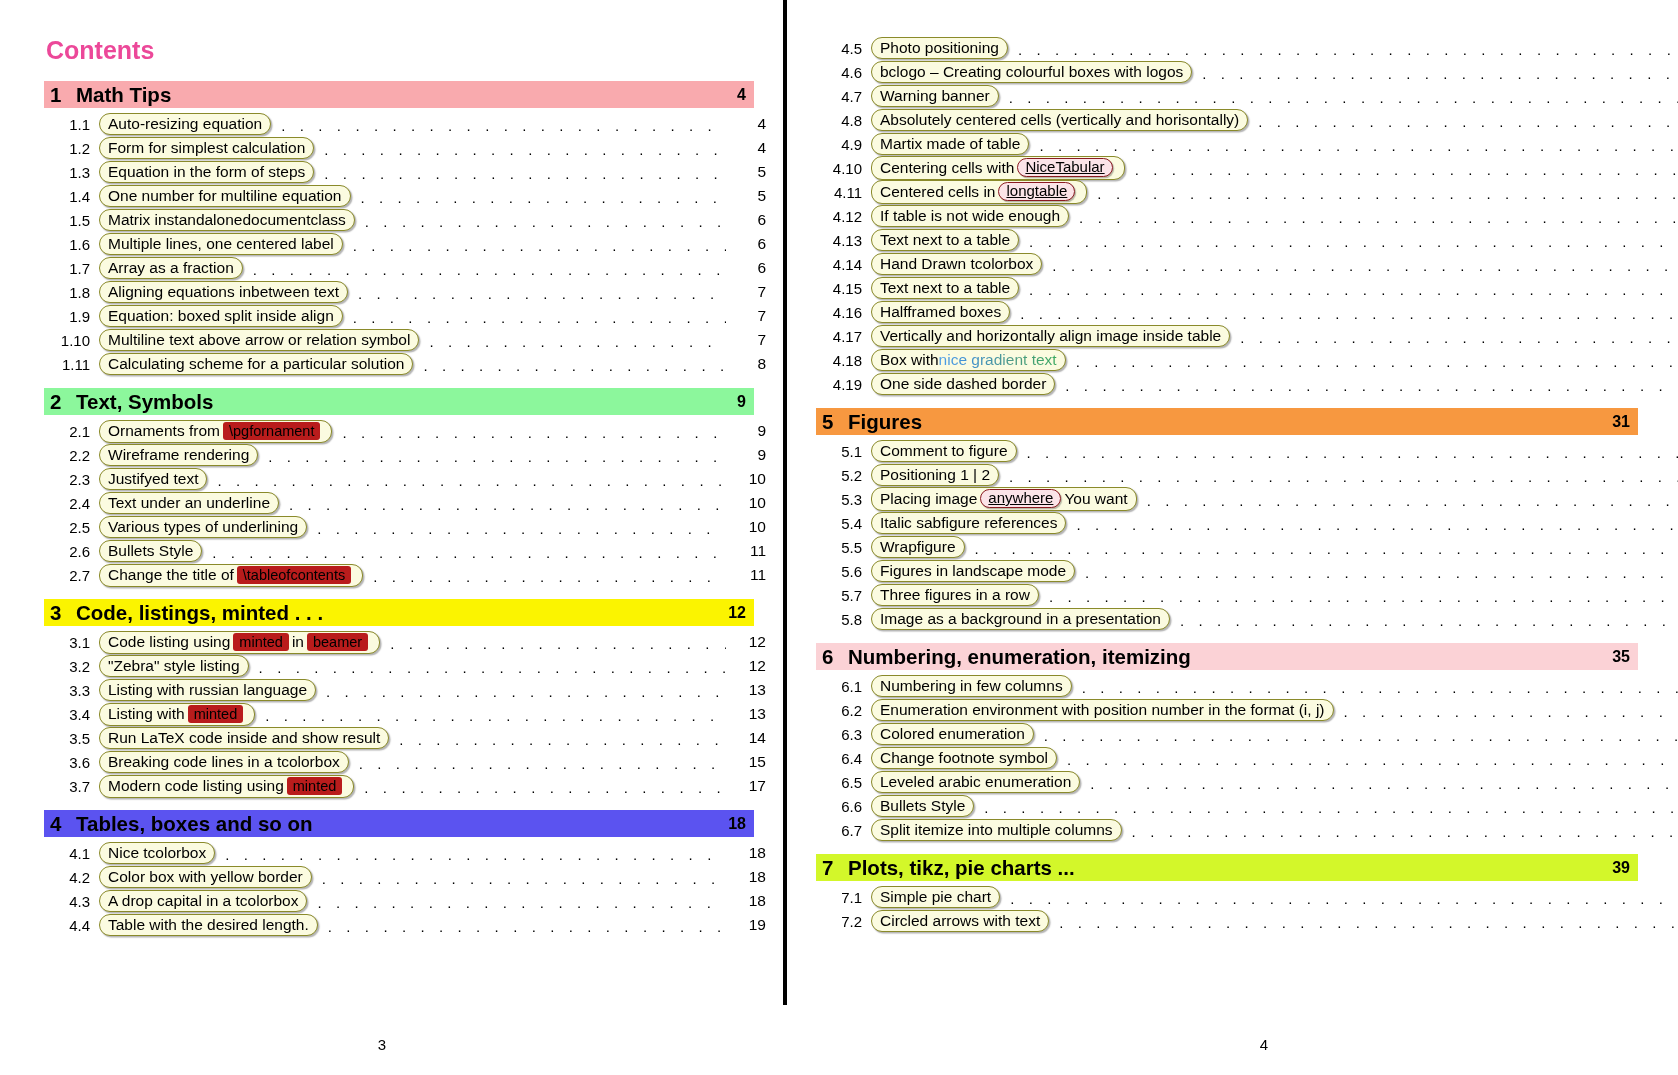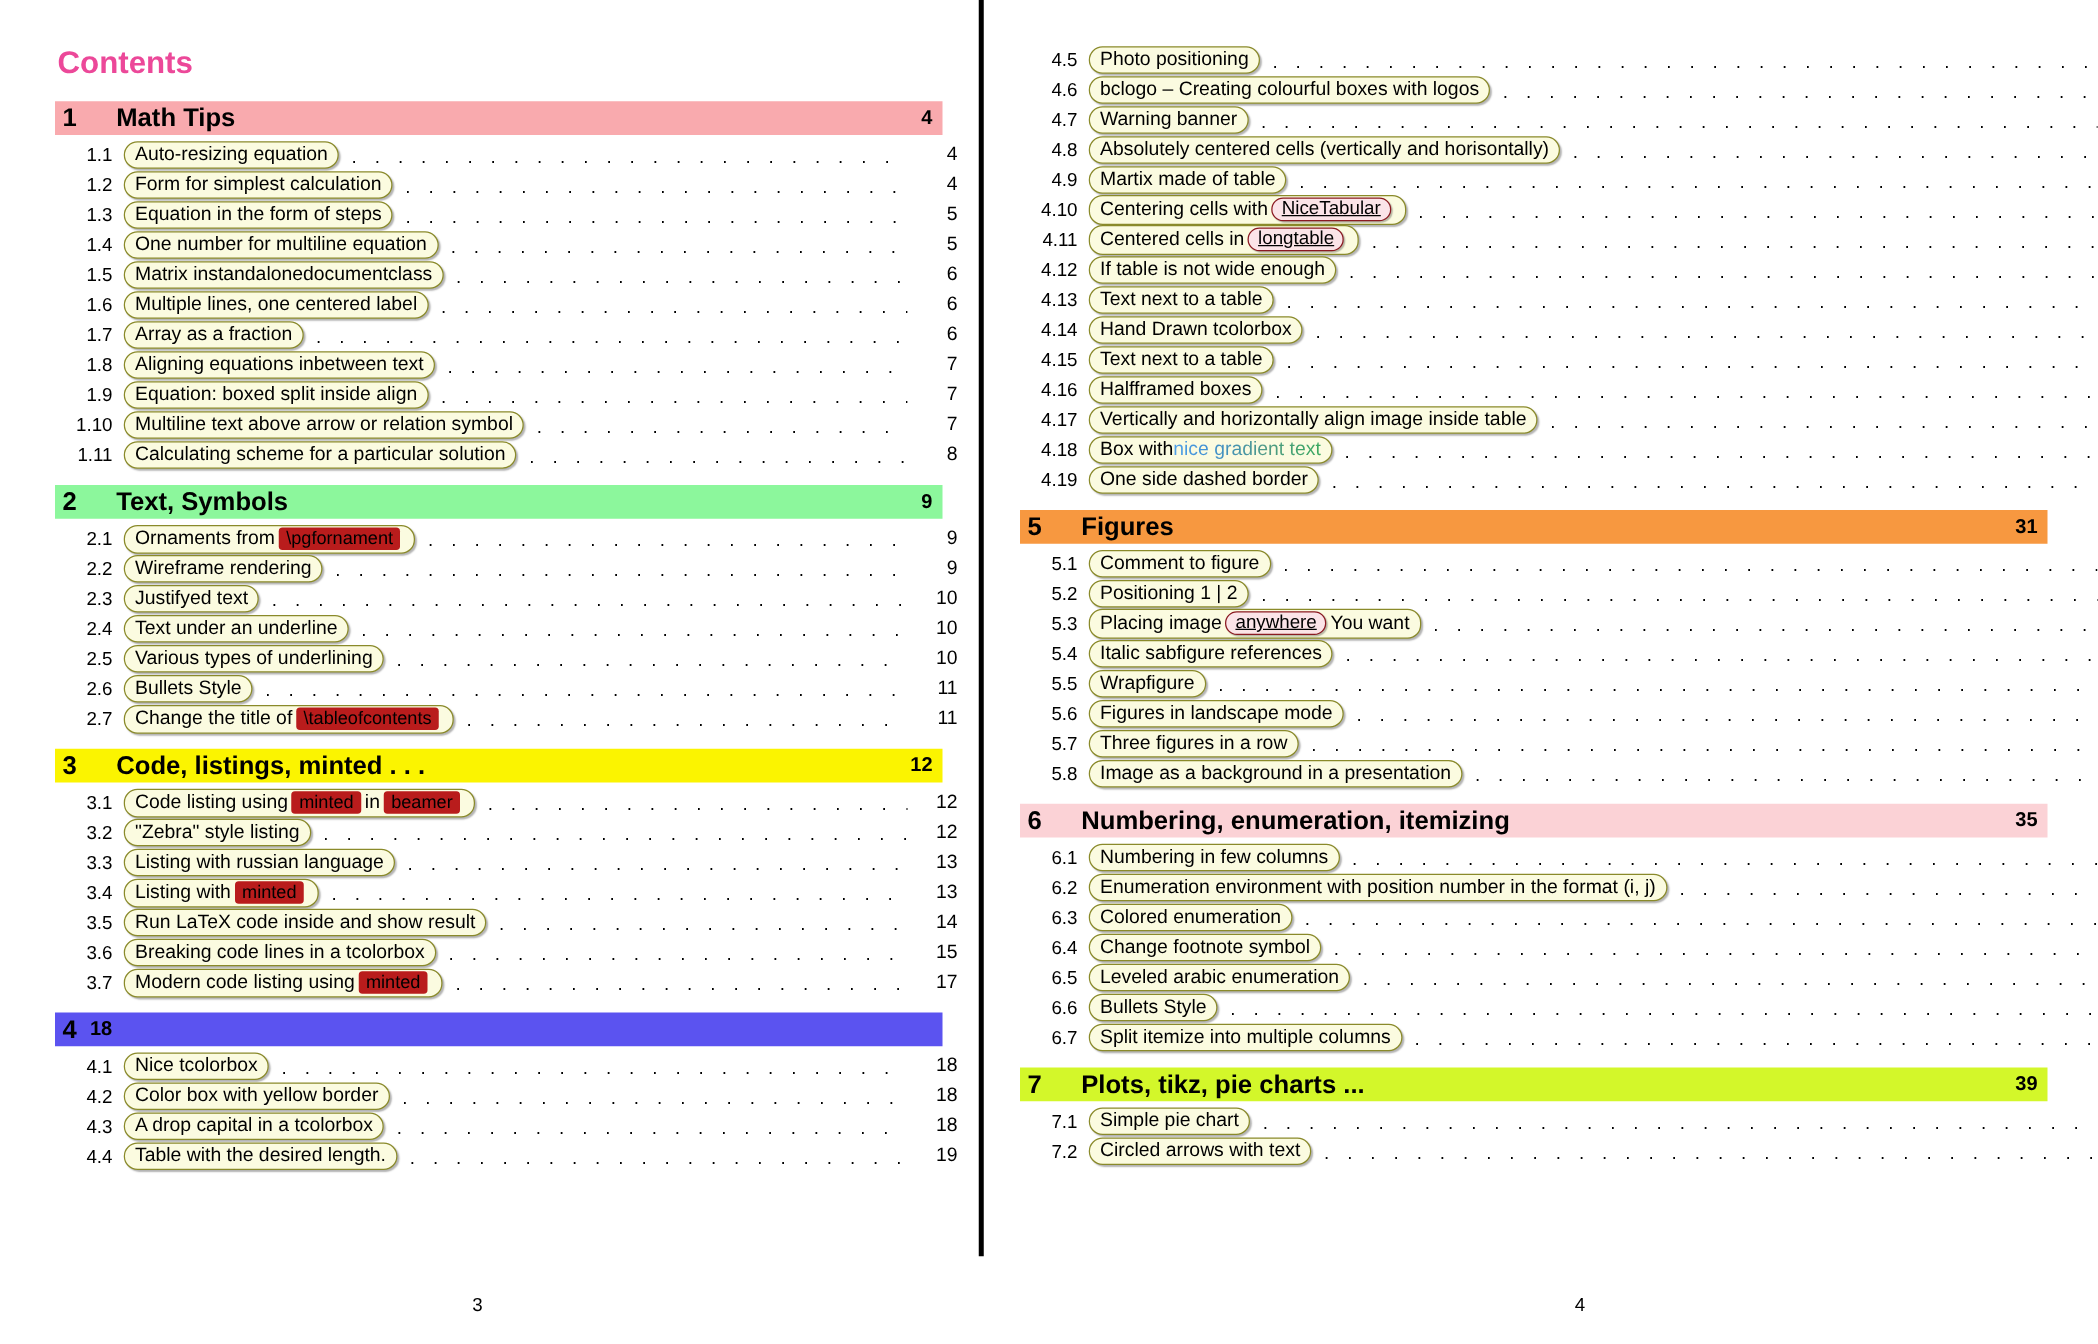--- a/index.html
+++ b/index.html
@@ -24,21 +24,21 @@
 
   
   .sec{
     display:flex;align-items:center;
     font-size:20.5px;font-weight:bold;color:#000;
     height:27px;margin:12px 0 4px 0;
     padding:0 6px 0 6px;
     box-sizing:border-box;
   }
   .sec .sec-num{width:22px;text-align:left;flex:0 0 auto;}
-  .sec .sec-title{flex:1 1 auto;white-space:nowrap;padding-left:4px;margin-left:17px;}
+  .sec .sec-title{flex:1 1 auto;white-space:nowrap;padding-left:4px;}
   .sec .sec-page{flex:0 0 auto;font-size:16px;text-align:right;padding-right:2px;}
   .page-left .sec{width:710px;}
   .page-right .sec{width:822px;}
 
   
   .row{
     display:flex;align-items:center;
     height:24px;margin:0;
     font-size:15.5px;color:#000;
   }
@@ -353,20 +353,21 @@
           <span class="num">3.7</span>
           <span class="pill">
             <span>Modern code listing using</span> 
             <span class="code">minted</span>
           </span>
           <span class="leader">. . . . . . . . . . . . . . . . . . . . . . . . . . . . . . . . . . . . . . . . . . . . . . . . . . . . . . . . . . . . . . . .</span>
           <span class="pg">17</span>
         </div>
         <div class="sec" style="background: rgb(91, 83, 240);">
           <span class="sec-num">4</span>
+          <span class="sec-title">Tables, boxes and so on</span>
           <span class="sec-page">18</span>
         </div>
         <div class="row">
           <span class="num">4.1</span>
           <span class="pill">
             <span>Nice tcolorbox</span>
           </span>
           <span class="leader">. . . . . . . . . . . . . . . . . . . . . . . . . . . . . . . . . . . . . . . . . . . . . . . . . . . . . . . . . . . . . . . .</span>
           <span class="pg">18</span>
         </div>

